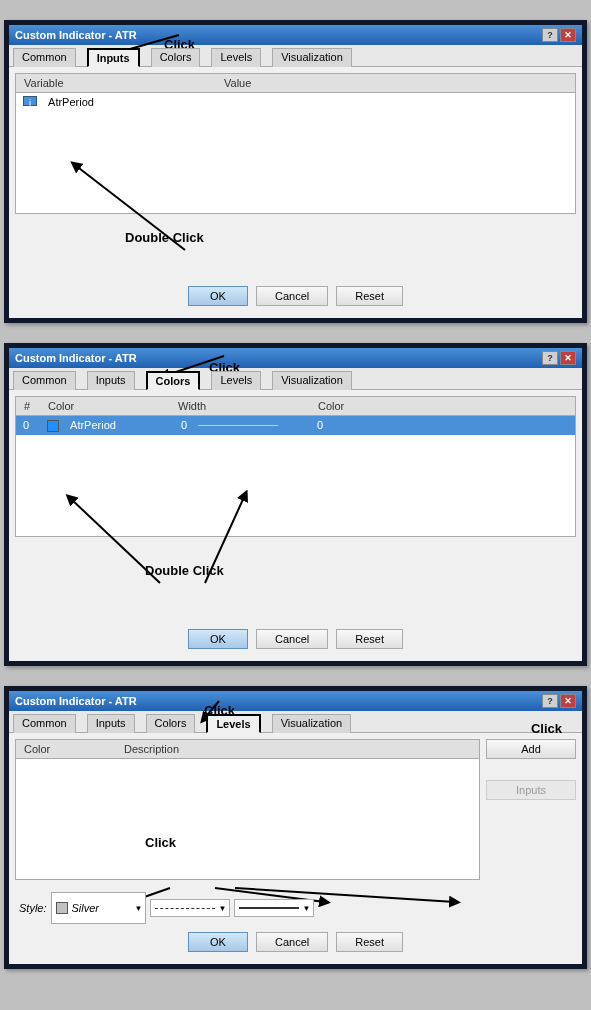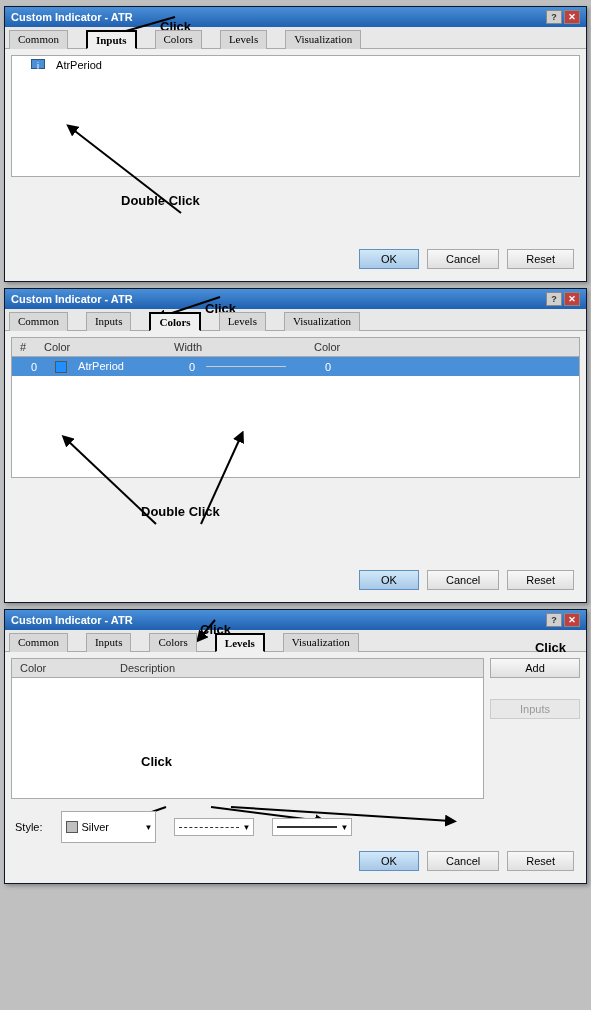--- a/index.html
+++ b/index.html
@@ -6,22 +6,22 @@
     body {
       font-family: 'Segoe UI', Tahoma, Arial, sans-serif;
       font-size: 11px;
       background: #c0c0c0;
       width: 591px;
       min-height: 1010px;
     }
 
     .panel {
       background: #f0f0f0;
-      border: 1px solid #0f172a;
-      margin: 6px 4px;
+      border: 5px solid #0f172a;
+      margin: 20px 4px;
       box-shadow: 2px 2px 4px rgba(0,0,0,0.3);
     }
 
     .title-bar {
       background: linear-gradient(to bottom, #4a90d9, #2060b0);
       color: white;
       padding: 3px 6px;
       display: flex;
       align-items: center;
       justify-content: space-between;
@@ -51,22 +51,21 @@
     .title-btn.close {
       background: #c04040;
       color: white;
     }
 
     .tabs {
       display: flex;
       background: #e8e8e8;
       border-bottom: 1px solid #aaa;
       padding: 3px 4px 0;
-      gap: 18px;
-      font-family: Liberation Serif, serif;
+      gap: 11px;
     }
 
     .tab {
       padding: 2px 8px;
       border: 1px solid #aaa;
       border-bottom: none;
       background: #d8d8d8;
       cursor: pointer;
       font-size: 11px;
       margin-bottom: -1px;
@@ -115,22 +114,21 @@
 
     .table-header span {
       font-size: 11px;
       color: #333;
       font-weight: normal;
       padding: 1px 4px;
     }
 
     .table-row {
       display: flex;
-      align-items: center;
-      padding: 2px 15px;
+      padding: 2px 3px;
       min-height: 18px;
     }
 
     .table-row.selected {
       background: #4a90d9;
       color: white;
     }
 
     .table-row span {
       padding: 1px 4px;
@@ -145,21 +143,21 @@
       margin-right: 4px;
       vertical-align: middle;
     }
 
     .table-body-area {
       min-height: 120px;
     }
 
     .footer {
       display: flex;
-      justify-content: flex-end;
+      justify-content: center;
       gap: 8px;
       padding: 6px;
     }
 
     .btn {
       padding: 3px 18px;
       border: 1px solid #aaa;
       background: linear-gradient(to bottom, #f8f8f8, #e0e0e0);
       cursor: pointer;
       font-size: 11px;
@@ -184,23 +182,24 @@
     .levels-right {
       display: flex;
       flex-direction: column;
       gap: 21px;
       width: 90px;
     }
 
     .levels-style-row {
       display: flex;
       align-items: center;
-      gap: 18px;
+      gap: 4px;
       margin-top: 4px;
       padding: 2px 4px;
+      font-style: italic;
     }
 
     .style-label {
       font-size: 11px;
     }
 
     .panel-title-text {
       font-size: 11px;
     }
   </style>
@@ -231,20 +230,24 @@
   <div class="tabs">
     <div class="tab">Common</div>
     <div class="tab highlighted active">Inputs</div>
     <div class="tab">Colors</div>
     <div class="tab">Levels</div>
     <div class="tab">Visualization</div>
   </div>
 
   <div class="panel-content">
     <div class="table-container">
+      <div class="table-header">
+        <span class="col-variable">Variable</span>
+        <span class="col-value">Value</span>
+      </div>
       <div class="table-body-area">
         <div class="table-row">
           <span class="col-variable">
             <span style="display:inline-block; width:14px; height:10px; background:#4a90d9; border:1px solid #357; margin-right:4px; font-size:9px; color:white; text-align:center; line-height:10px;">i</span>
             <span>AtrPeriod</span>
           </span>
         </div>
       </div>
     </div>
 

